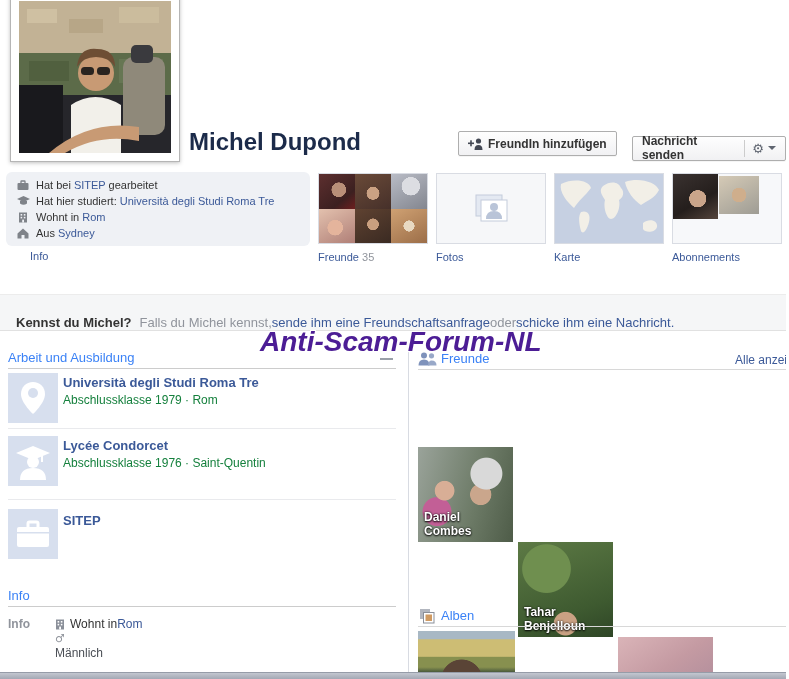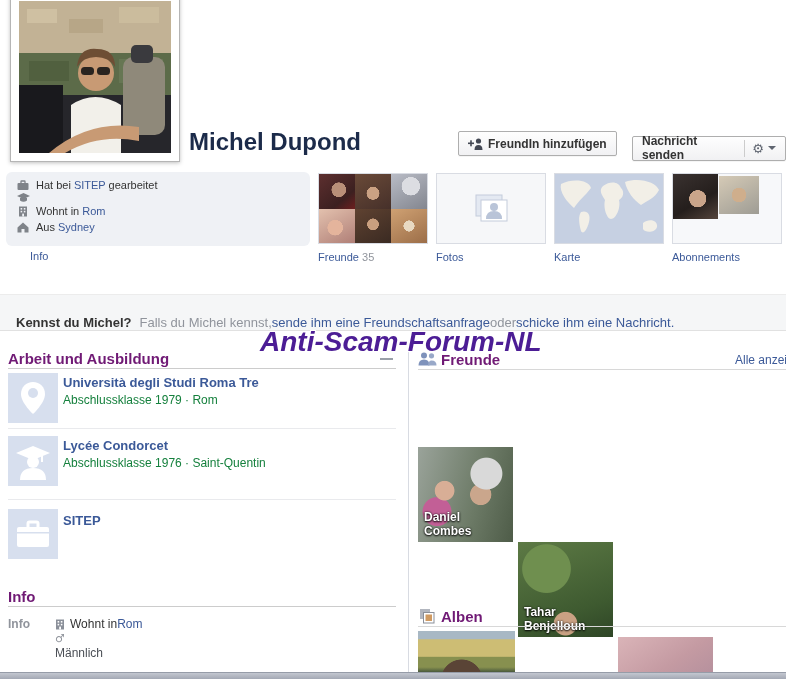--- a/index.html
+++ b/index.html
@@ -45,21 +45,21 @@
   
   .banner{left:0;top:294px;width:789px;height:37px;background:#f5f6f7;border-top:1px solid #ececec;
           border-bottom:1px solid #e1e1e1;box-sizing:border-box;display:flex;align-items:flex-end;padding-left:16px}
   .banner .q{font-size:13px;font-weight:bold;color:#333;margin-right:8px}
   .banner .t{font-size:13px}
   
   .watermark{left:260px;top:326px;font-size:28px;font-weight:bold;font-style:italic;color:#4c1d95;z-index:30;
              text-shadow:-1px -1px 0 #fff,1px -1px 0 #fff,-1px 1px 0 #fff,1px 1px 0 #fff,0 0 3px #fff}
   
   .v-divider{left:408px;top:348px;width:1px;height:324px;background:#d8dbe2}
-  .sec-title{font-size:15px;font-weight:bold;color:#701a75}
+  .sec-title{font-size:13px;font-weight:normal;color:#3b82f6}
   .hr{border-bottom:1px solid #ccc;height:0}
   .hr-light{border-bottom:1px solid #e9eaed;height:0}
   .entry-icon{width:50px;height:50px;background:#d7dfee;display:flex;align-items:center;justify-content:center;cursor:pointer}
   .entry-title{font-size:13px;font-weight:bold}
   .entry-detail{font-size:12px;color:#15803d}
   .collapse-dash{width:13px;border-top:2px solid #9aa0a8;display:inline-block;cursor:pointer}
   
   .ftile{width:95px;height:95px;position:relative;overflow:hidden;cursor:pointer}
   .fname{position:absolute;left:6px;right:3px;bottom:4px;font-size:12px;font-weight:bold;color:#fff;line-height:14px;
          text-shadow:0 0 2px rgba(0,0,0,.95),0 1px 2px rgba(0,0,0,.9)}
@@ -139,20 +139,21 @@
         </span>
       <span><span>Hat bei </span><span class="lnk">SITEP</span><span> gearbeitet</span></span>
     </div>
     <div class="srow">
       <span class="ic">
           <svg width="13" height="10" viewBox="0 0 13 10">
             <polygon points="6.5,0 13,3 6.5,6 0,3" fill="#7f8389"></polygon>
             <path d="M3,5 v2.5 q3.5,2.5 7,0 V5" fill="#7f8389"></path>
           </svg>
         </span>
+      <span><span>Hat hier studiert: </span><span class="lnk">Università degli Studi Roma Tre</span></span>
     </div>
     <div class="srow">
       <span class="ic">
           <svg width="10" height="11" viewBox="0 0 10 11">
             <rect x="1" y="0.5" width="8" height="10" fill="#7f8389"></rect>
             <rect x="2.6" y="2" width="1.6" height="1.6" fill="#eff1f5"></rect>
             <rect x="5.8" y="2" width="1.6" height="1.6" fill="#eff1f5"></rect>
             <rect x="2.6" y="4.8" width="1.6" height="1.6" fill="#eff1f5"></rect>
             <rect x="5.8" y="4.8" width="1.6" height="1.6" fill="#eff1f5"></rect>
             <rect x="4.2" y="7.6" width="1.8" height="2.9" fill="#eff1f5"></rect>

